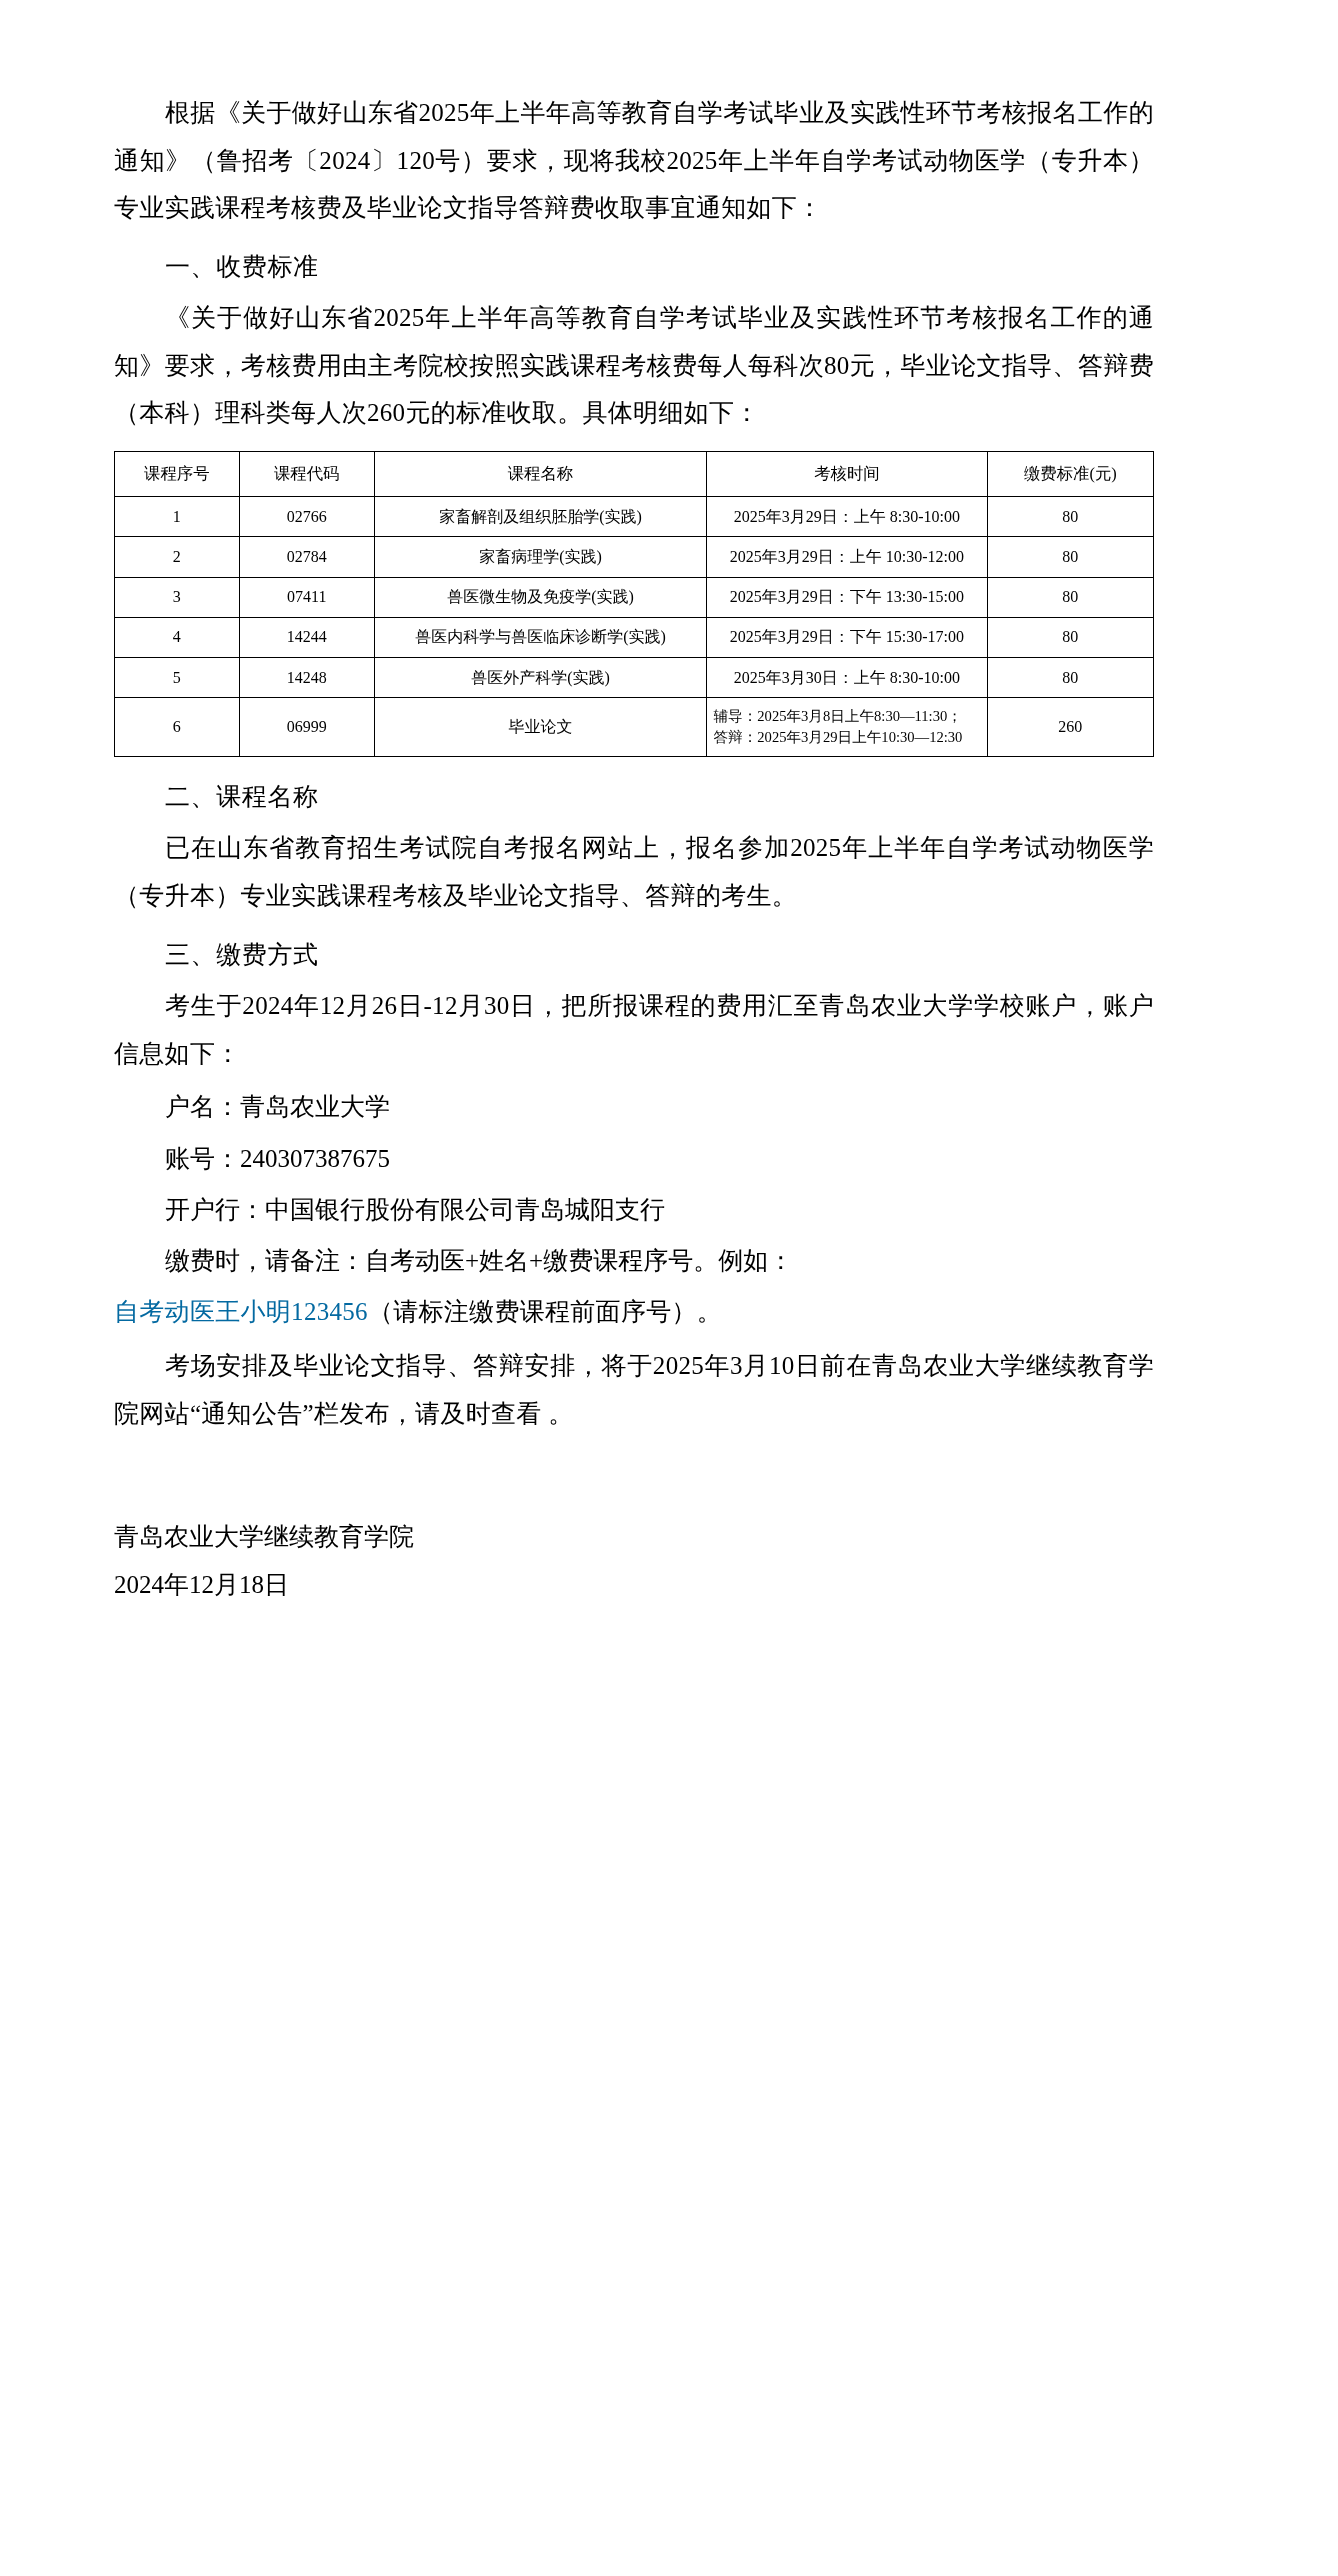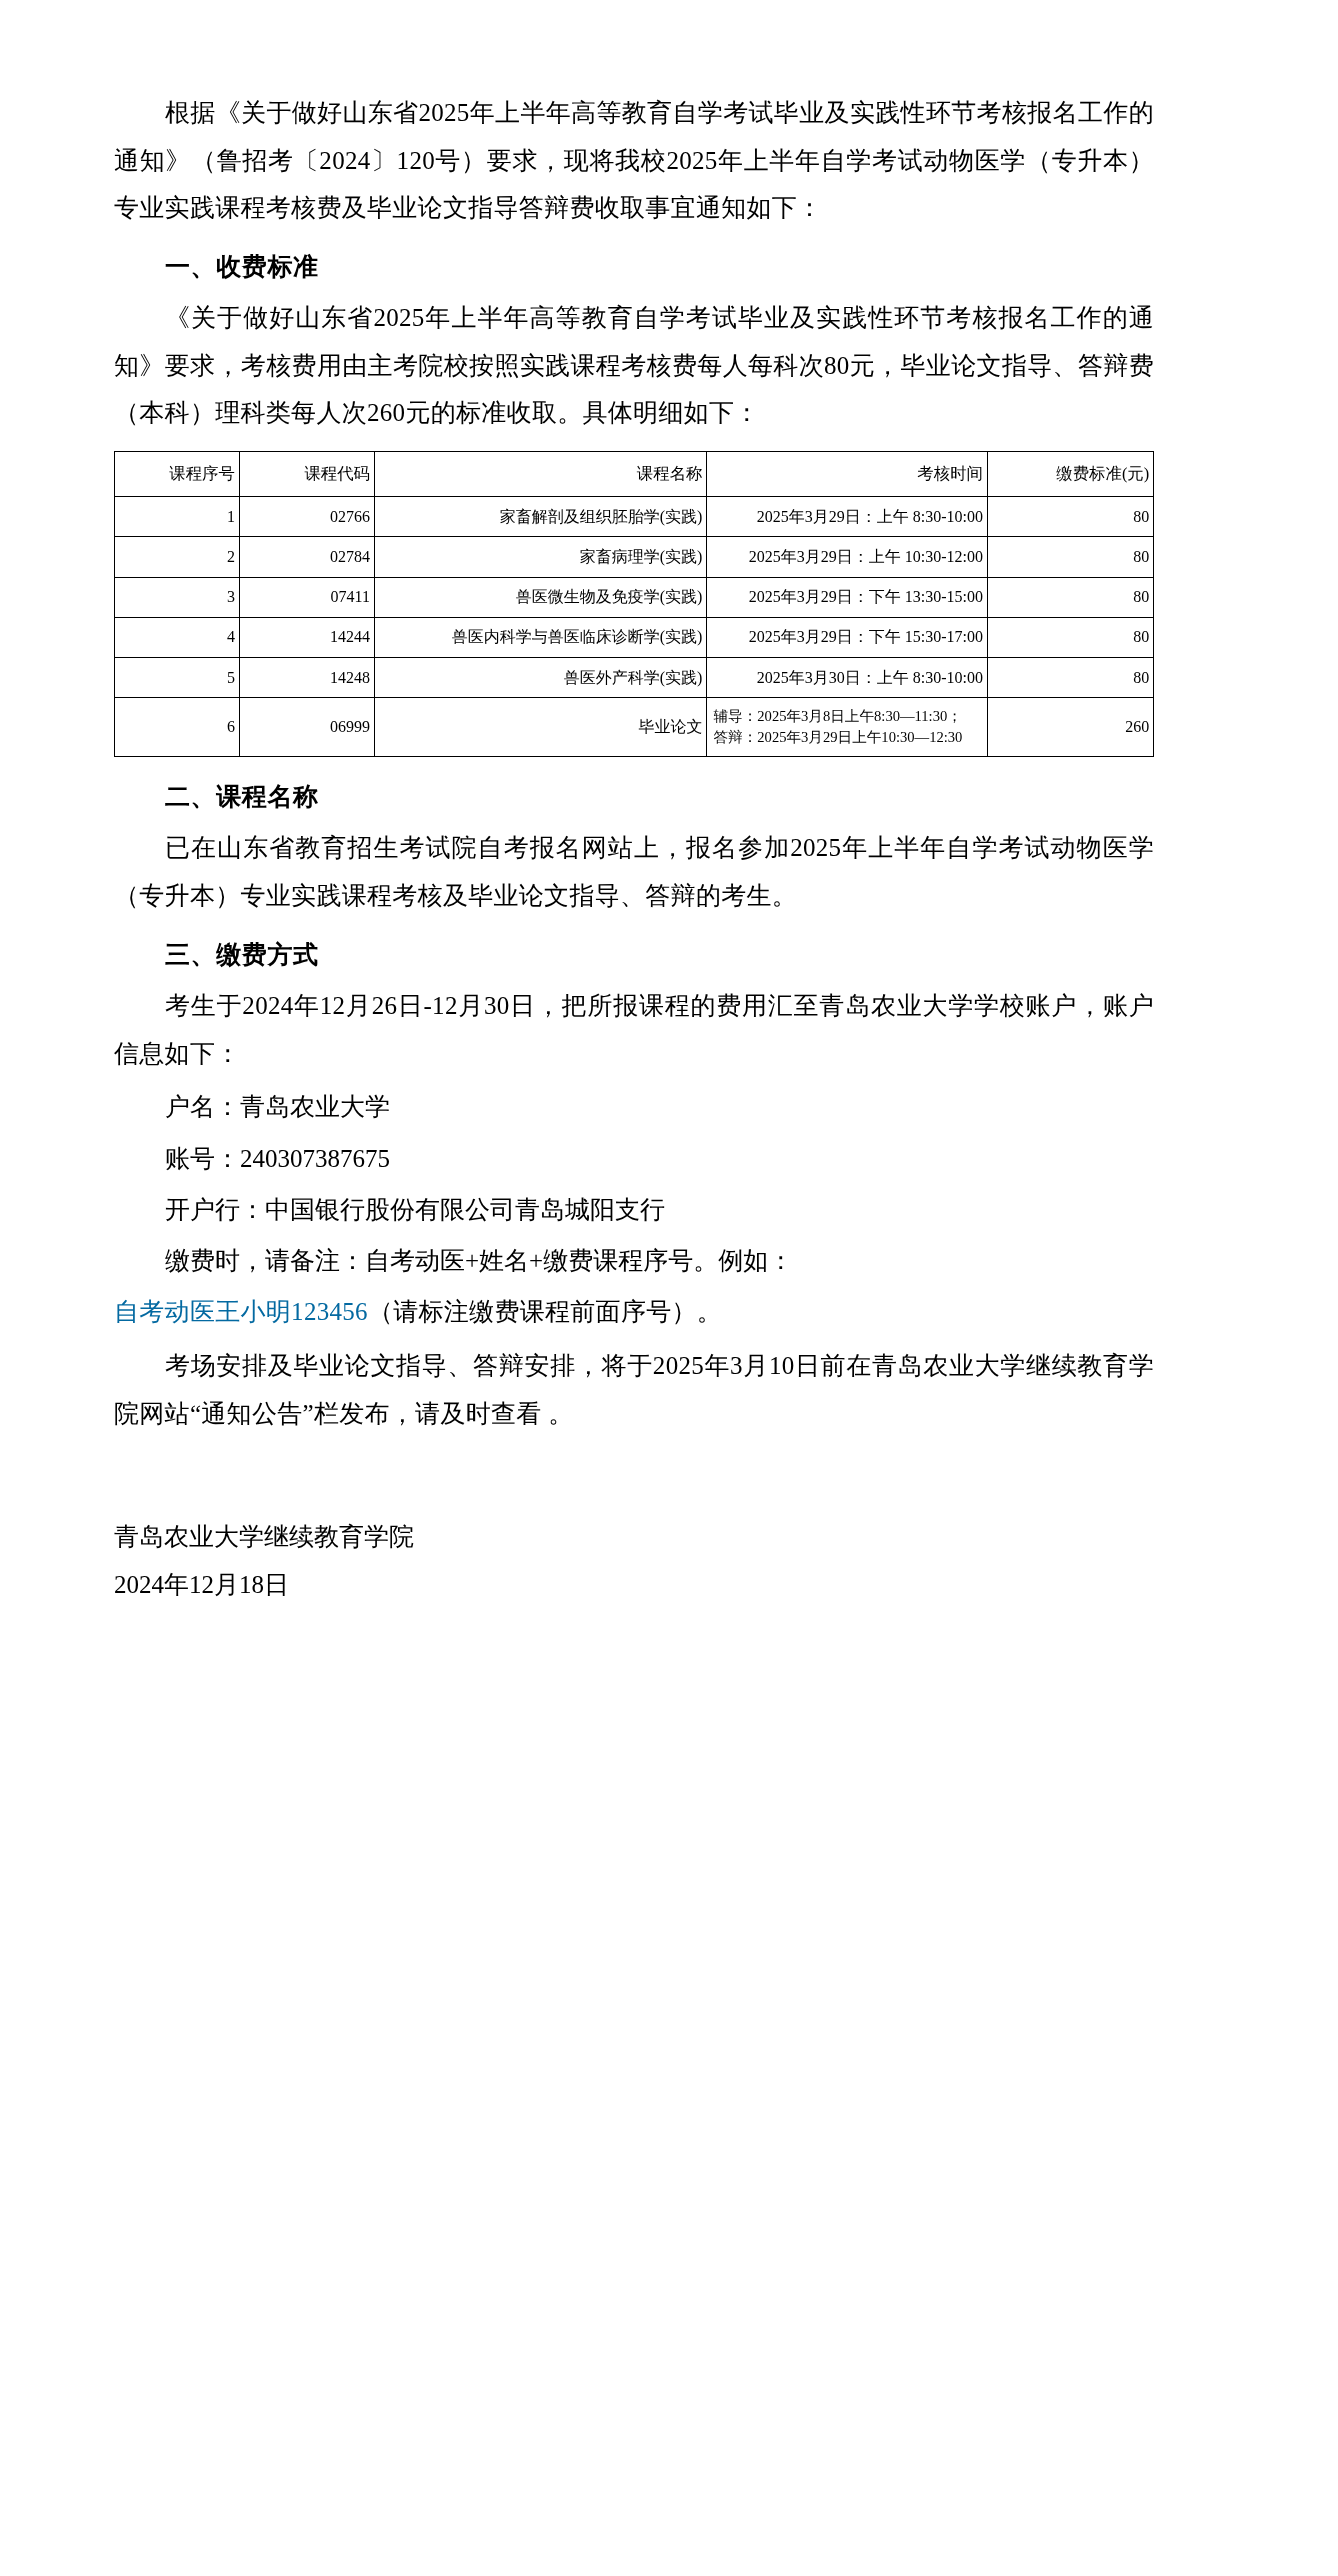--- a/index.html
+++ b/index.html
@@ -20,21 +20,21 @@
   .para {
     font-size: 25px;
     line-height: 1.9;
     text-align: justify;
     text-indent: 51px;
     margin: 0 0 6.3px 0;
     letter-spacing: 0.3px;
   }
   .heading {
     font-size: 25px;
-    font-weight: bold;
+    font-weight: normal;
     line-height: 1.9;
     margin: 11.4px 0 3.8px 0;
     text-indent: 51px;
     letter-spacing: 0.6px;
     font-family: "Liberation Sans", "DejaVu Sans", sans-serif;
   }
   .acct-line {
     font-size: 25px;
     line-height: 1.95;
     text-indent: 51px;
@@ -47,21 +47,21 @@
     border-collapse: collapse;
     width: 100%;
     margin: 14px 0 16.4px 0;
     table-layout: fixed;
   }
   table.fee-table td, table.fee-table th {
     border: 0.6px solid #000000;
     font-size: 16px;
     font-weight: normal;
     padding: 7.6px 3.8px;
-    text-align: right;
+    text-align: center;
     vertical-align: middle;
     line-height: 1.5;
   }
   table.fee-table th {
     font-size: 16.4px;
     padding: 10px 3.8px;
   }
   .col-no { width: 12%; }
   .col-code { width: 13%; }
   .col-name { width: 32%; text-align: left !important; padding-left: 11.4px !important; }

